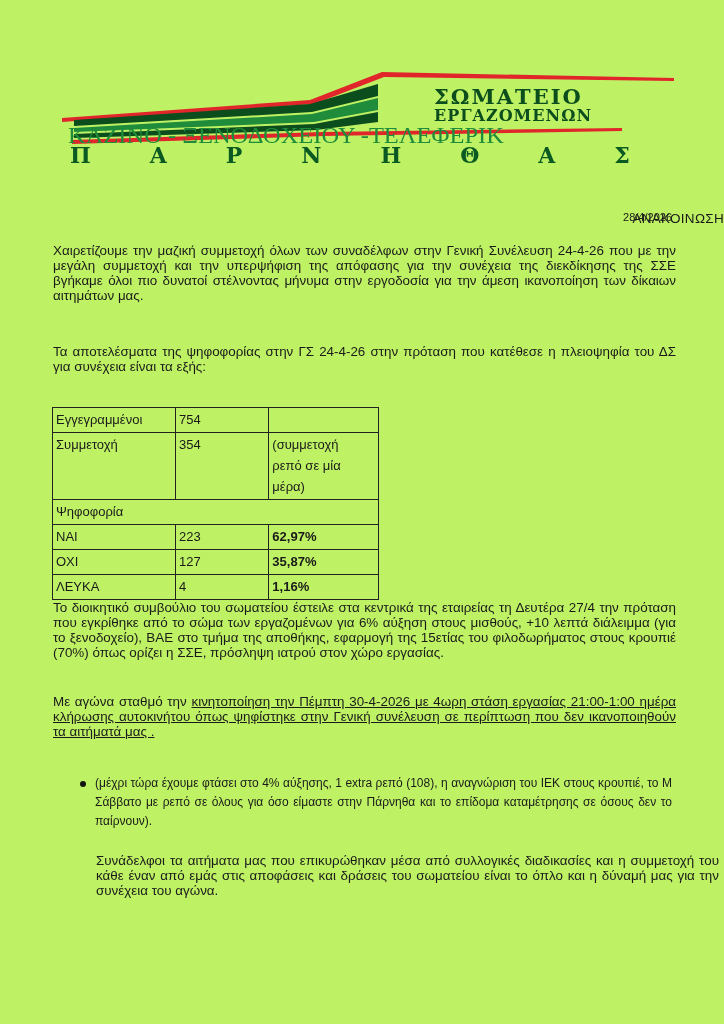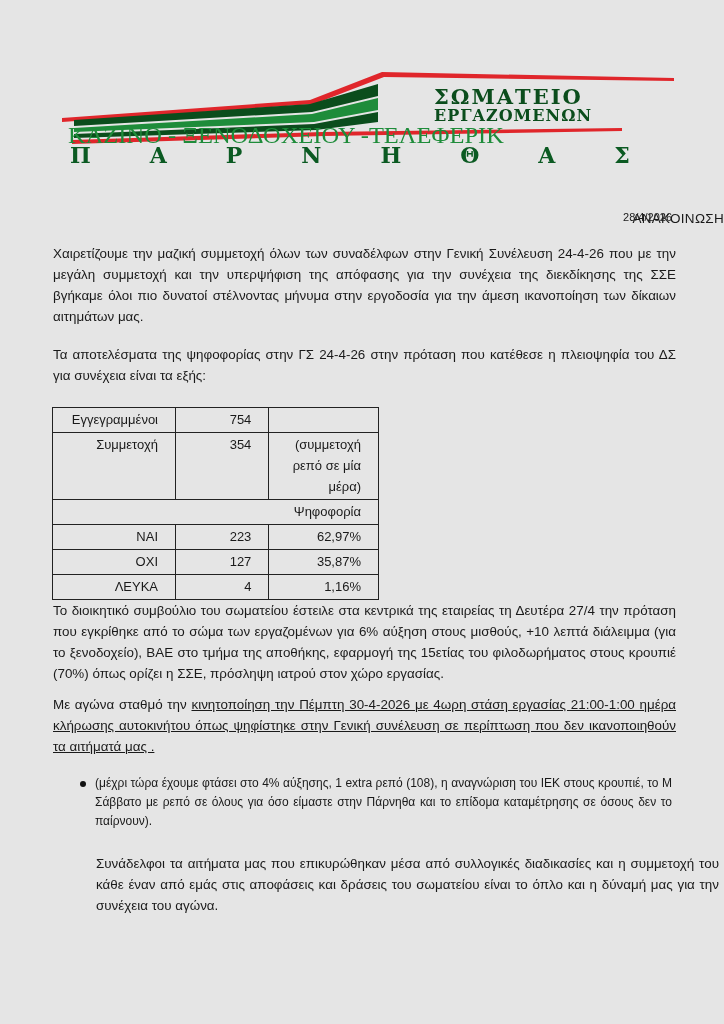--- a/index.html
+++ b/index.html
@@ -12,21 +12,21 @@
       height: 1024px;
       position: relative;
       overflow: hidden;
       font-family: "Liberation Sans", "DejaVu Sans", sans-serif;
       color: #1a1a1a;
     }
     .page {
       position: absolute;
       left: 0; top: 0;
       width: 724px; height: 1024px;
-      background: #e5e5e5;
+      background: #bef264;
     }
     
     .logo {
       position: absolute;
       left: 62px;
       top: 52px;
       width: 620px;
       height: 110px;
     }
     .logo svg { position: absolute; left: 0; top: 0; }
@@ -78,21 +78,21 @@
       top: 211px;
       font-size: 11px;
     }
 
     
     .para {
       position: absolute;
       left: 53px;
       width: 623px;
       font-size: 13.4px;
-      line-height: 21px;
+      line-height: 15px;
       text-align: justify;
       font-family: "Liberation Sans", sans-serif;
       color: #1a1a1a;
     }
     .p1 { top: 243px; }
     .p2 { top: 344px; }
     .p3 { top: 600px; }
     .p4 { top: 694px; }
     .p5 { top: 853px; margin-left: 43px; }
     .p6 { top: 930px; font-weight: bold; text-decoration: underline; }
@@ -122,26 +122,25 @@
       top: 407px;
       width: 327px;
       border-collapse: collapse;
       font-size: 13px;
     }
     .vote-table td {
       border: 1px solid #222;
       padding: 1px 17px 2px 3px;
       vertical-align: top;
       line-height: 21px;
-      text-align: right;
     }
     .vote-table td.c1 { width: 110px; }
     .vote-table td.c2 { width: 98px; }
     .vote-table td.c3 { width: 100px; }
-    .vote-table td.pct { font-weight: normal; }
+    .vote-table td.pct { font-weight: bold; }
   </style>
 </head>
 <body>
 
 <div class="page">
 
   <div class="logo">
     <svg width="620" height="110" viewBox="0 0 620 110">
 
       <polygon points="0,66 248,48 320,20 612,26 612,29 322,25 252,52 0,70" fill="#e0262b"></polygon>

